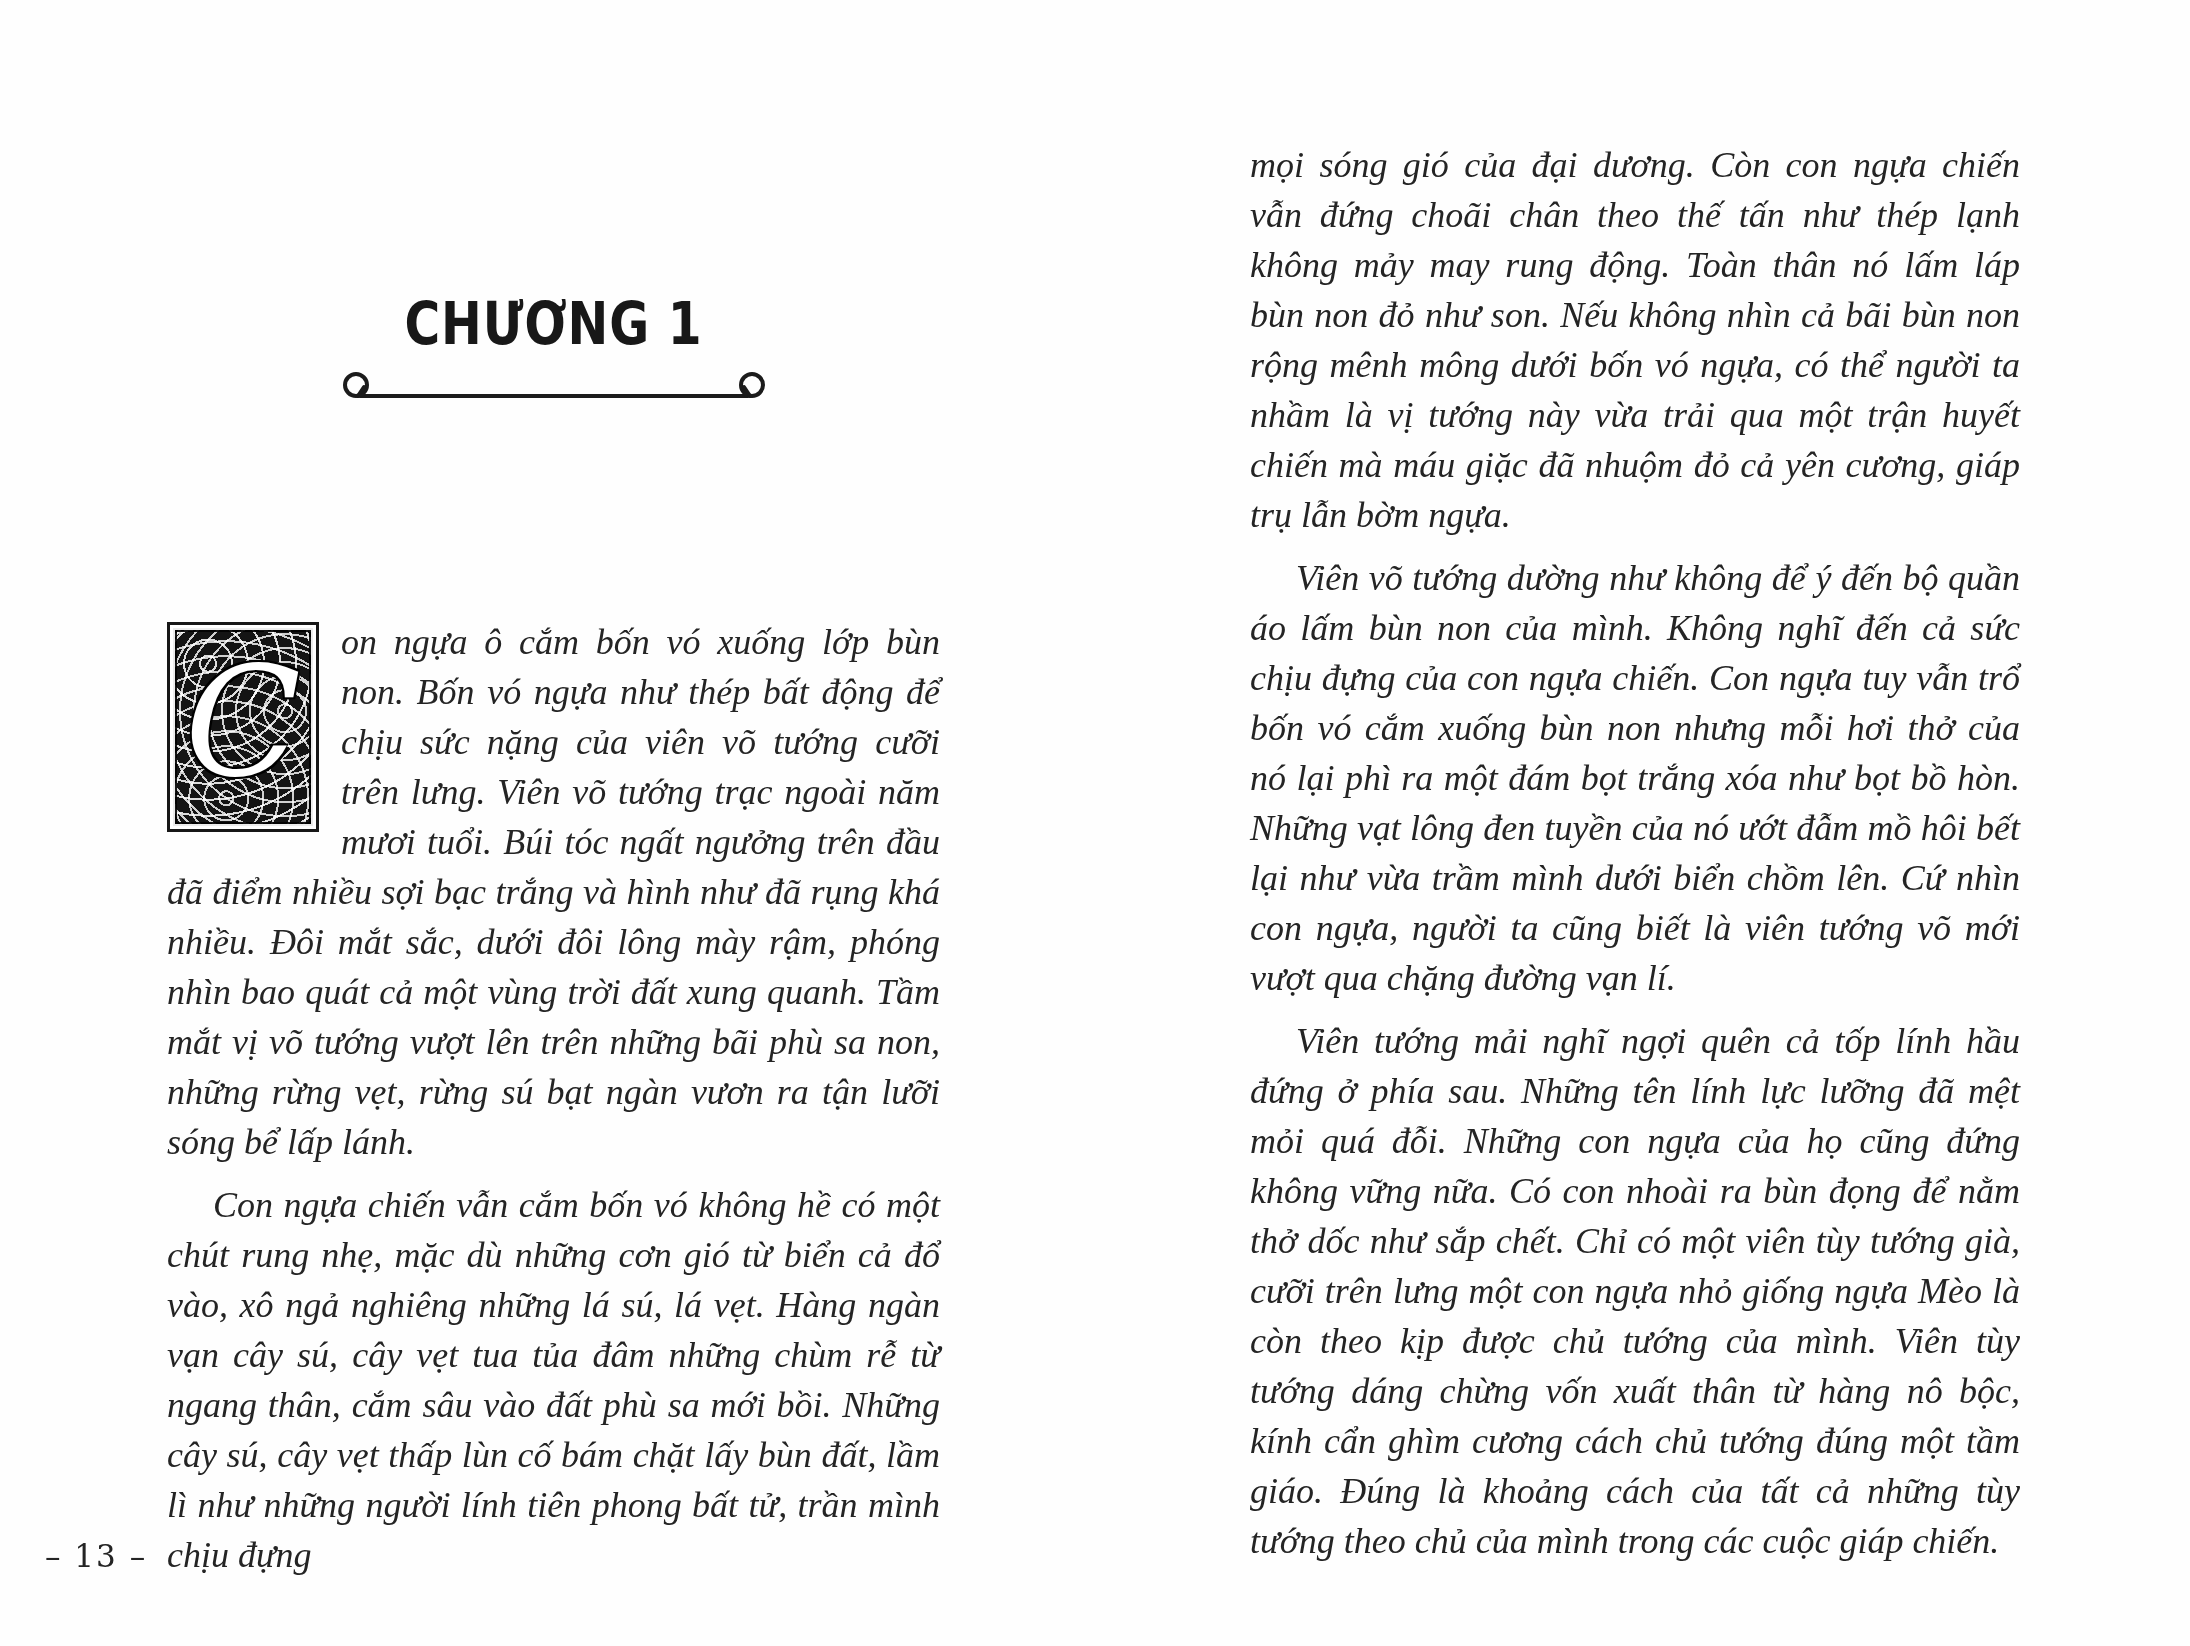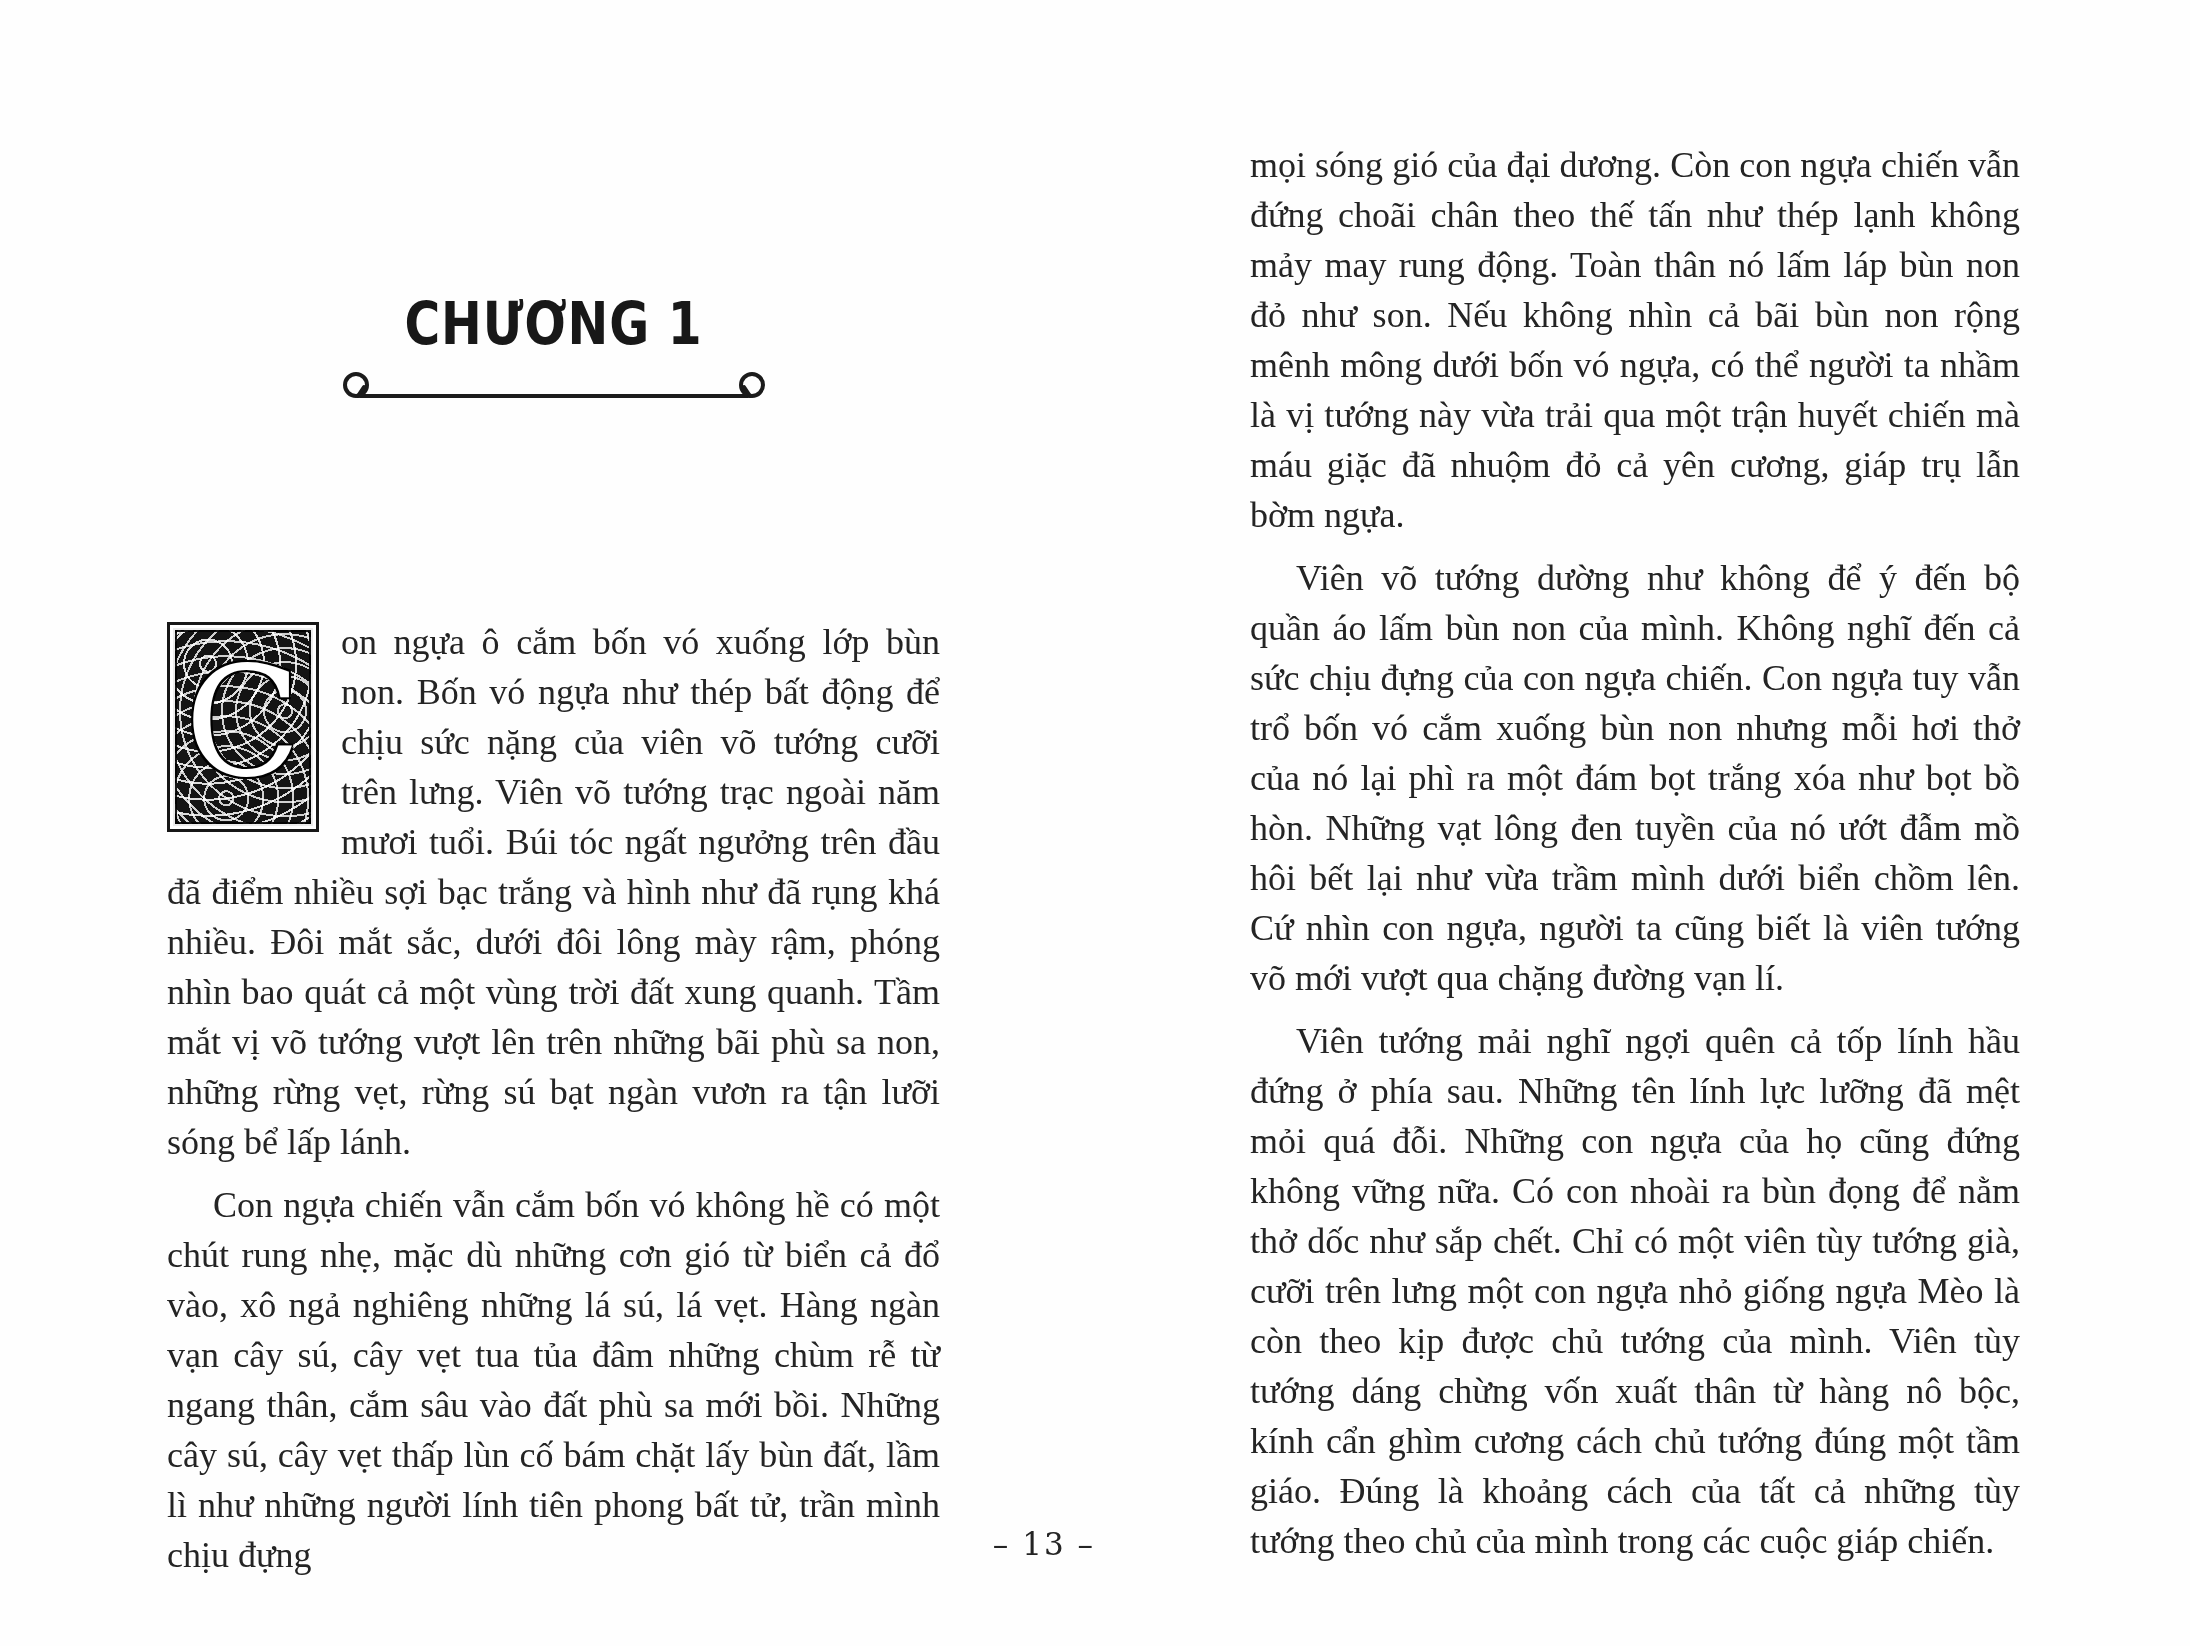--- a/index.html
+++ b/index.html
@@ -28,20 +28,21 @@
   }
   .ornament-rule{display:block;margin:8px auto 0;}
 
   
   .body-text p{
     margin:0 0 13px 0;
     font-size:36px;
     line-height:50px;
     text-align:justify;
     color:#242424;
+    font-style:italic;
   }
   .body-text p.indent{text-indent:46px;}
   .page-left .body-text{margin-top:208px;}
   .page-right .content{margin-left:155px;width:770px;padding-top:140px;}
 
   
   .dropcap{
     float:left;
     margin:5px 22px 6px 0;
     border:3px solid #171717;
@@ -61,22 +62,22 @@
   .dropcap-letter{
     font-family:"DejaVu Serif", serif;
     font-size:152px;line-height:1;
     color:#ffffff;
     margin-top:-8px;
     text-shadow:2px 2px 0 #000, -2px -2px 0 #000, 2px -2px 0 #000, -2px 2px 0 #000;
   }
 
   
   .page-footer{
-    position:absolute;bottom:84px;left:0;width:100%;
-    text-align:right;
+    position:absolute;bottom:72px;left:0;width:100%;
+    text-align:left;
   }
   .page-left .page-footer{width:1095px;padding-left:45px;box-sizing:border-box;}
   .page-right .page-footer{width:1095px;padding-left:85px;box-sizing:border-box;}
   .page-number{
     font-family:"DejaVu Serif", serif;
     font-size:31px;letter-spacing:2px;color:#242424;
   }
 </style>
 </head>
 <body>

